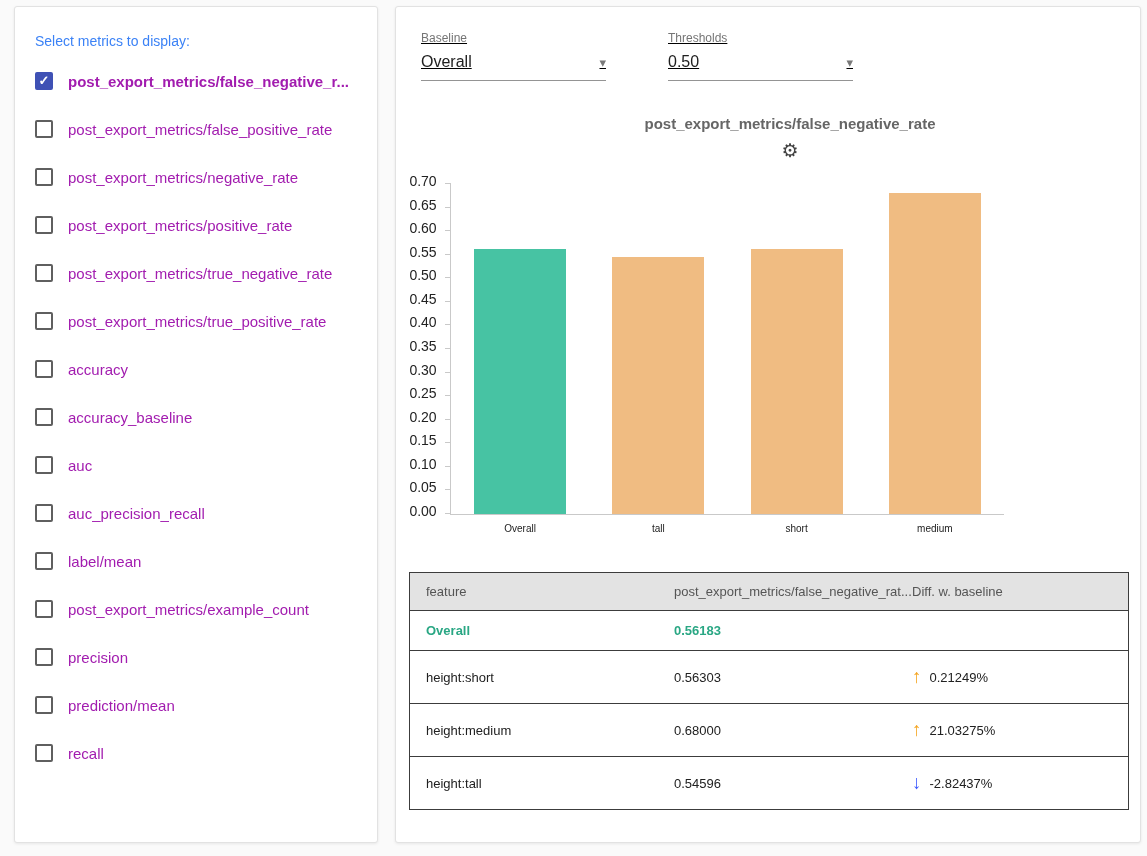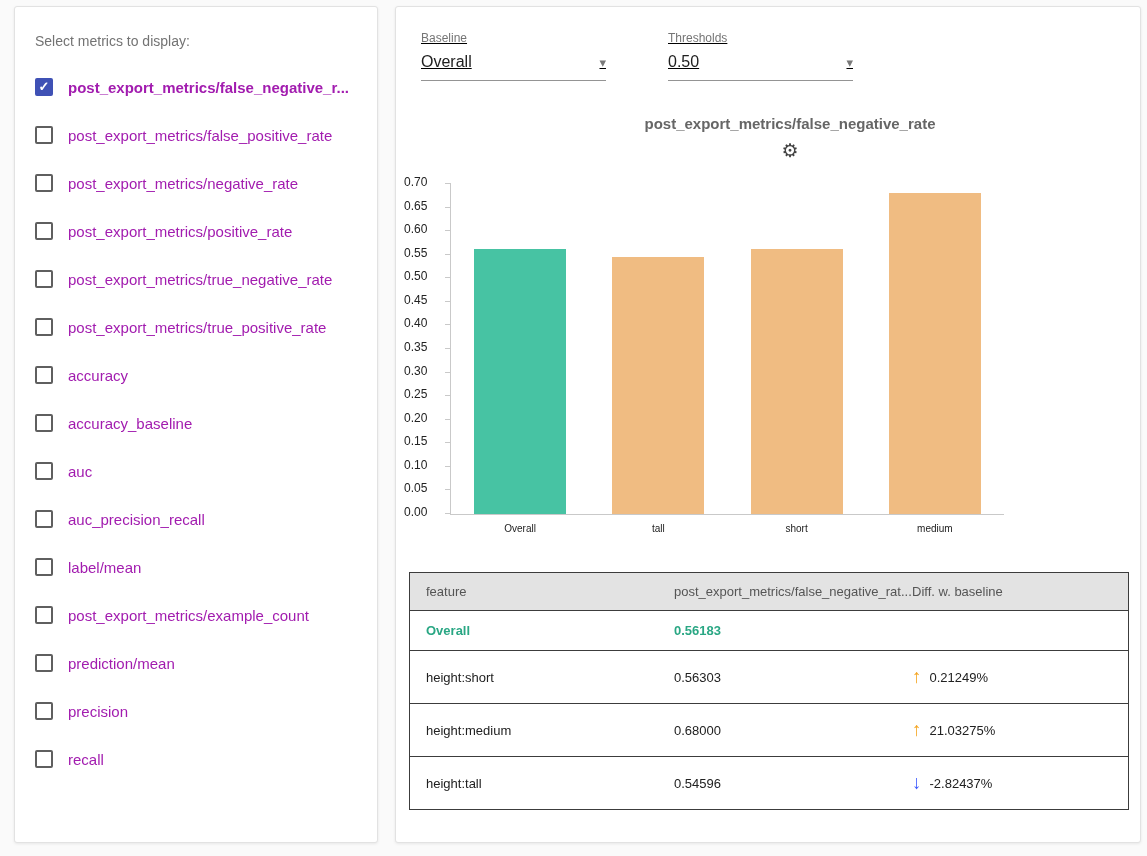--- a/index.html
+++ b/index.html
@@ -4,21 +4,21 @@
 <style>
   * { margin:0; padding:0; }
   body { background:#f7f7f7; font-family:"Liberation Sans", sans-serif; }
   .page { position:relative; width:1147px; height:856px; background:#fafafa; overflow:hidden; }
   .card { position:absolute; background:#ffffff; border:1px solid #e2e2e2; border-radius:3px;
           box-shadow:0 1px 3px rgba(0,0,0,0.08); box-sizing:border-box; }
   .left-card  { left:14px;  top:6px; width:364px; height:837px; padding:26px 20px; }
   .right-card { left:395px; top:6px; width:746px; height:837px; padding-top:24px; }
 
   
-  .panel-title { font-size:14px; color:#737373; margin-bottom:14px; }
+  .panel-title { font-size:14px; color:#3b82f6; margin-bottom:8px; }
   .metric-item { height:48px; display:flex; align-items:center; gap:15px; cursor:pointer; }
   .checkbox { width:18px; height:18px; box-sizing:border-box; border:2px solid #5f5f5f; border-radius:2px;
               flex:0 0 18px; color:#fff; font-size:13px; line-height:14px; text-align:center; font-weight:bold; }
   .metric-label { font-size:15px; color:#a21caf; white-space:nowrap; }
   .metric-label.bold { font-weight:700; }
 
   
   .controls-row { display:flex; gap:62px; padding-left:25px;text-decoration:underline; }
   .control { width:185px; }
   .control-label { font-size:12px; color:#757575; margin-bottom:8px; }
@@ -28,21 +28,21 @@
   .dropdown-arrow { color:#7a7a7a; font-size:13px; }
 
   
   .chart-title-row { margin:34px 0 0 44px; display:flex; align-items:center; gap:7px;flex-direction:column; }
   .chart-title { font-size:15px; font-weight:700; color:#666666; }
   .gear { font-size:19px; color:#424242; cursor:pointer; }
 
   
   .chart { position:relative; margin:16px 0 0 8px; width:625px; height:366px; }
   .y-axis { position:absolute; left:0; top:6px; width:38px; height:330px; }
-  .y-tick-label { position:absolute; right:0; width:38px; text-align:left; font-size:12px; color:#222222; }
+  .y-tick-label { position:absolute; right:0; width:38px; text-align:center; font-size:14px; color:#222222; }
   .plot { position:absolute; left:46px; top:6px; width:553px; height:330px;
           border-left:1px solid #c9c9c9; border-bottom:1px solid #c9c9c9;
           display:flex; justify-content:space-evenly; align-items:flex-end; }
   .y-tick-mark { position:absolute; left:-6px; width:6px; height:1px; background:#c9c9c9; }
   .bar-col { position:relative; height:100%; display:flex; align-items:flex-end; justify-content:center; flex:1; }
   .bar { width:92px; }
   .x-tick-label { position:absolute; bottom:-20px; left:0; width:100%; text-align:center; font-size:10px; color:#222222; }
 
   
   .metrics-table { margin:28px 0 0 13px; width:720px; border-collapse:collapse; border:1px solid #3c3c3c;
@@ -108,25 +108,25 @@
         <div class="metric-item">
           <span class="checkbox"></span>
           <span class="metric-label">label/mean</span>
         </div>
         <div class="metric-item">
           <span class="checkbox"></span>
           <span class="metric-label">post_export_metrics/example_count</span>
         </div>
         <div class="metric-item">
           <span class="checkbox"></span>
+          <span class="metric-label">precision</span>
+        </div>
+        <div class="metric-item">
+          <span class="checkbox"></span>
           <span class="metric-label">prediction/mean</span>
-        </div>
-        <div class="metric-item">
-          <span class="checkbox"></span>
-          <span class="metric-label">precision</span>
         </div>
         <div class="metric-item">
           <span class="checkbox"></span>
           <span class="metric-label">recall</span>
         </div>
       </div>
   </section>
 
   <section class="card right-card">
 

